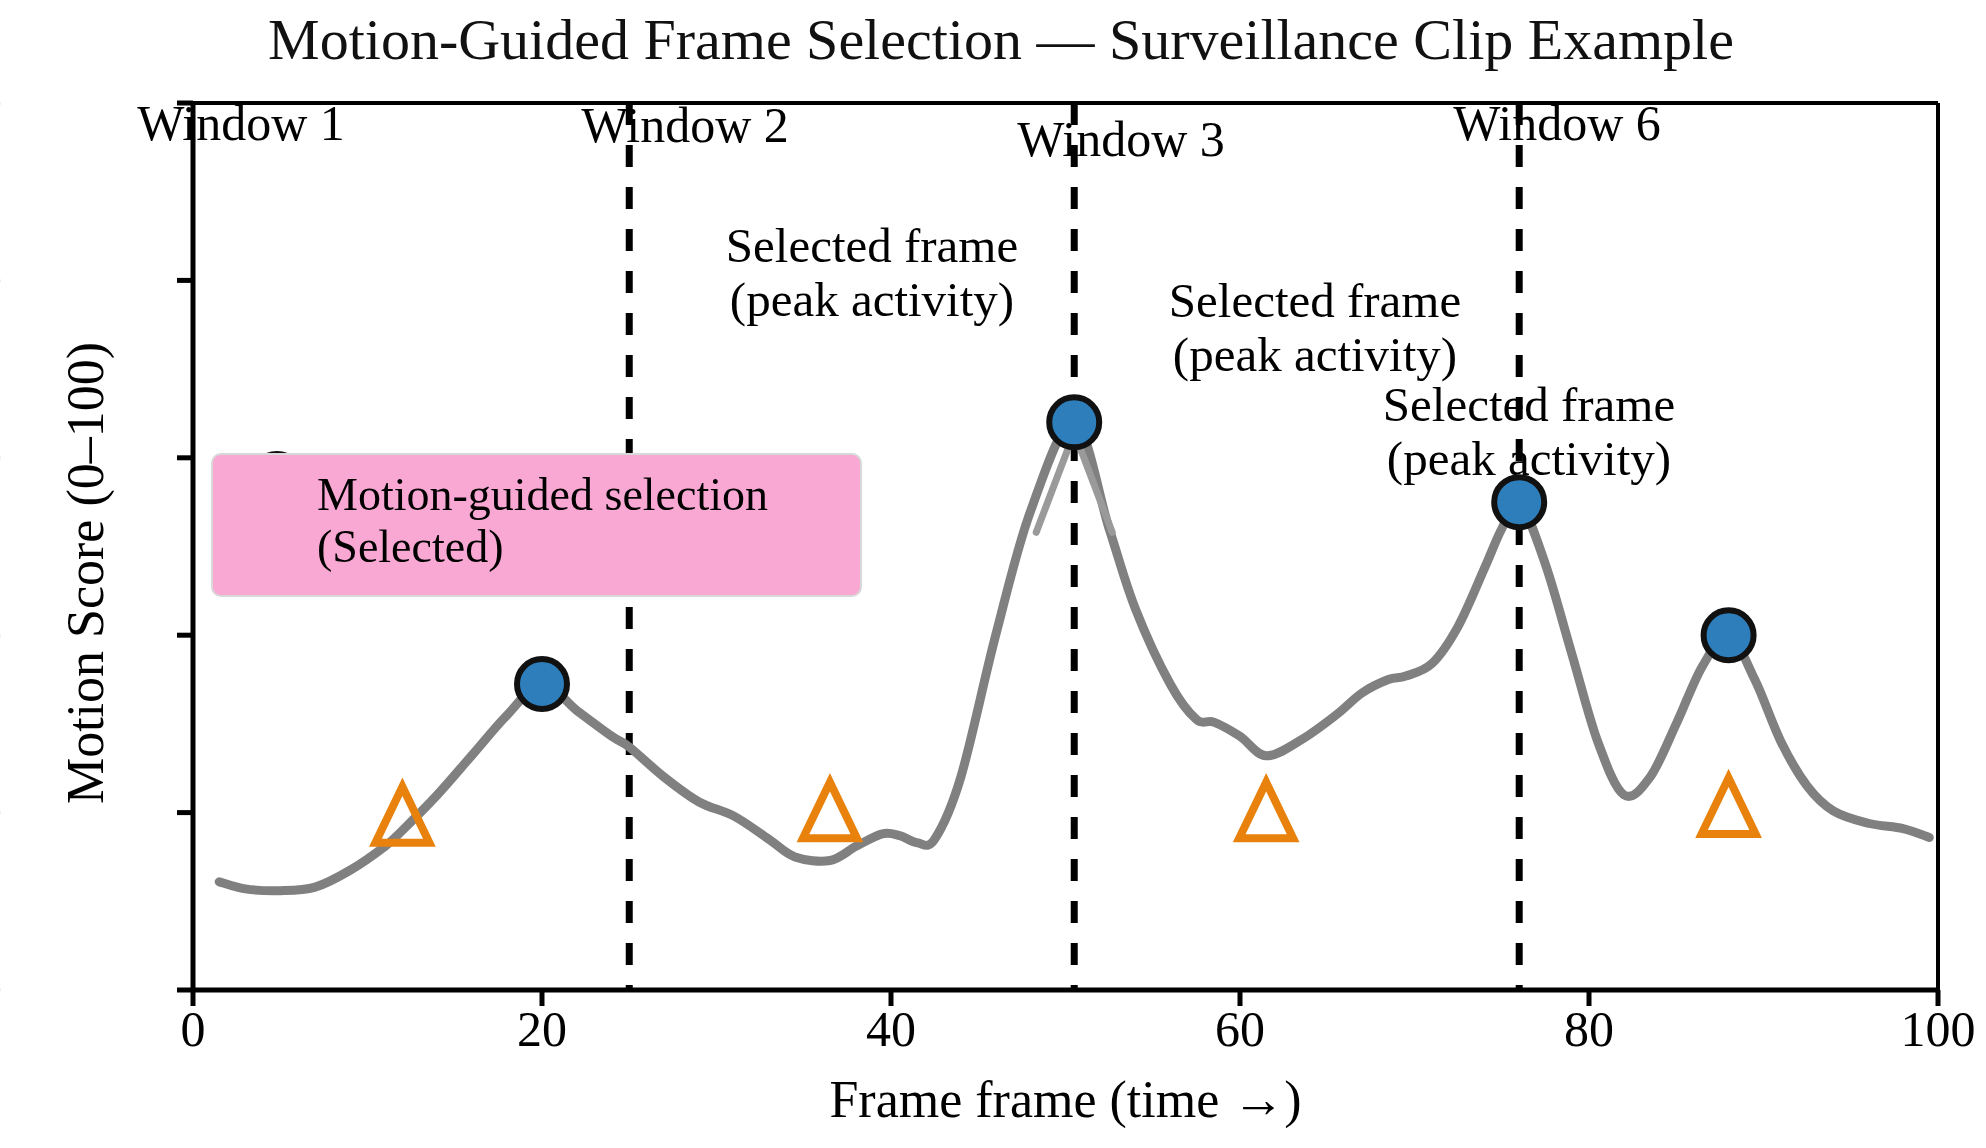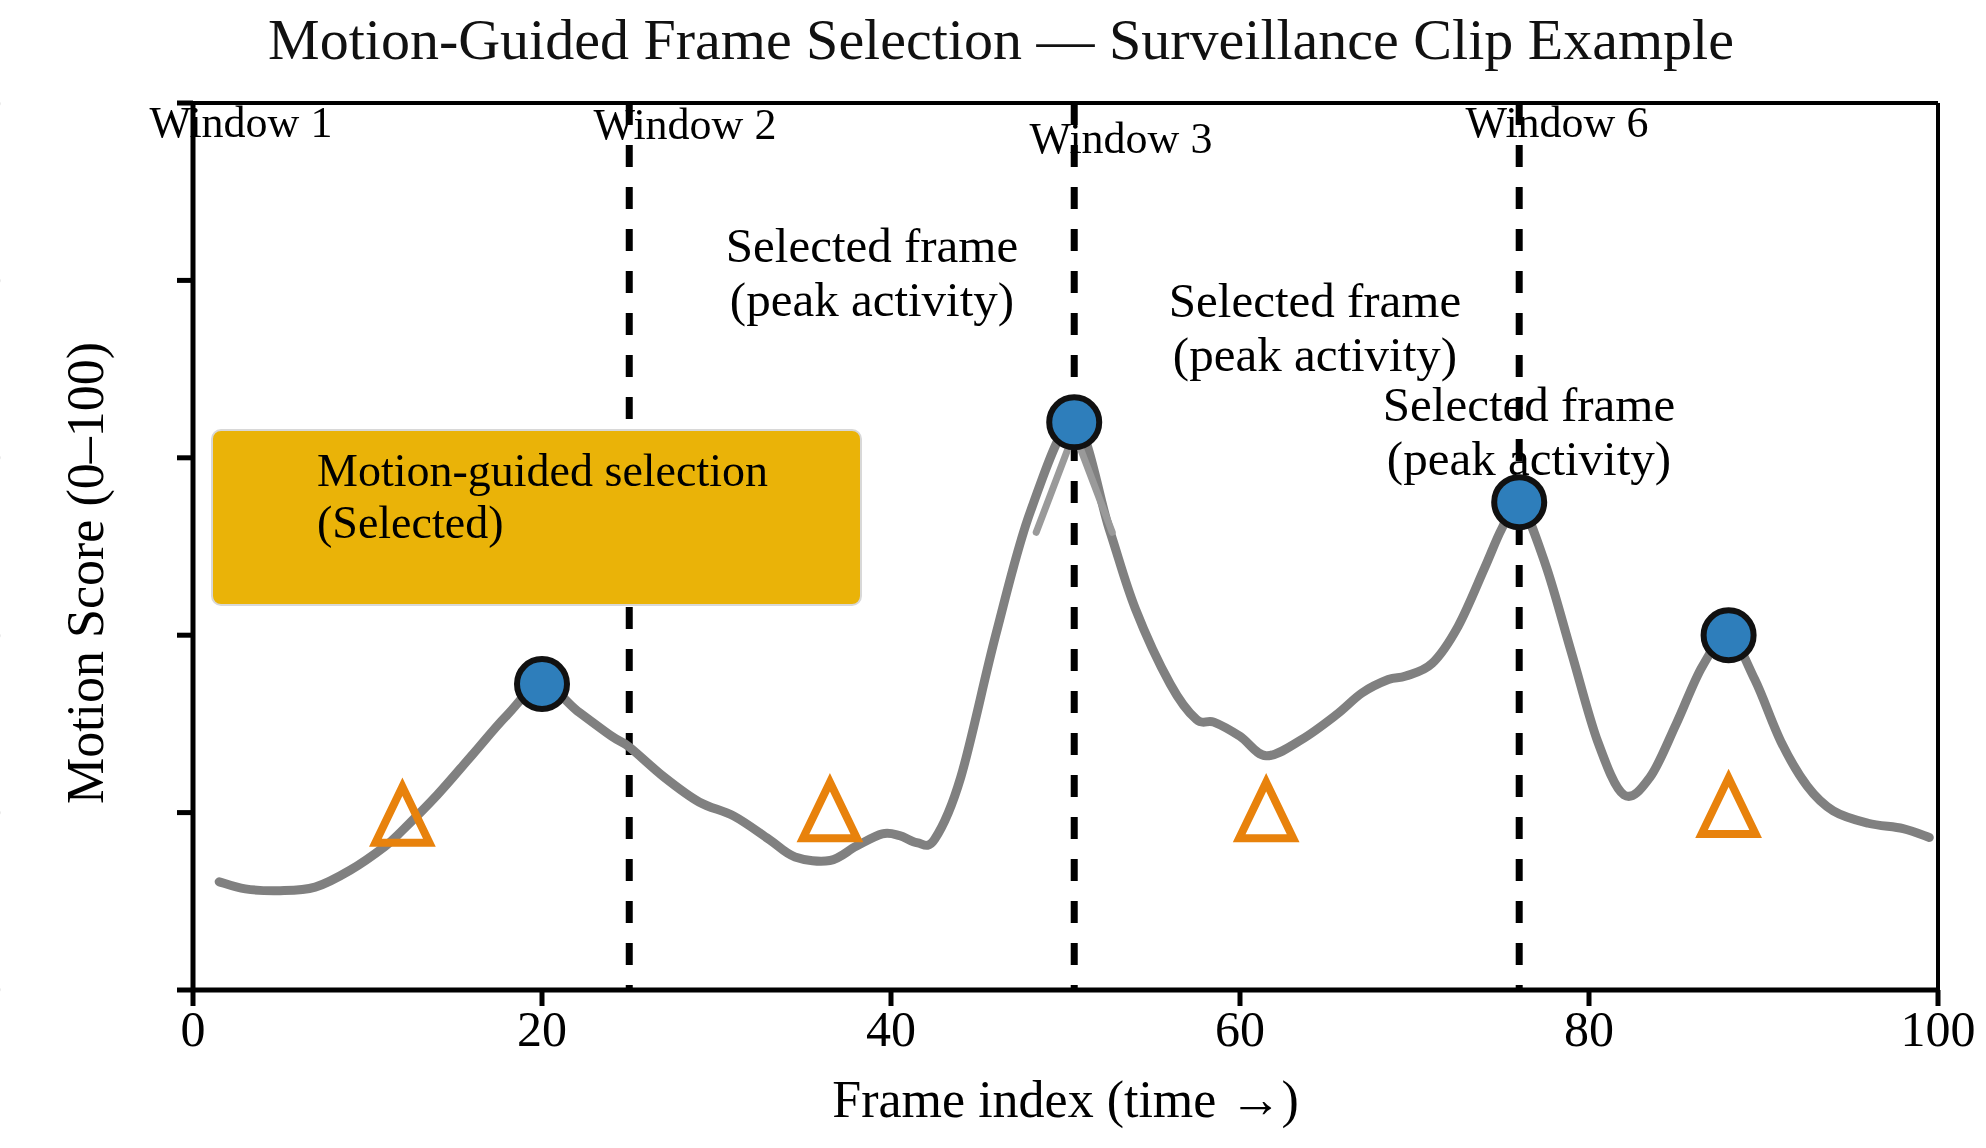--- a/index.html
+++ b/index.html
@@ -80,43 +80,43 @@
     font-size: 52px;
     line-height: 56px;
     font-family: "Liberation Serif", "DejaVu Serif", serif;
     white-space: nowrap;
   }
   
   .window-label {
     position: absolute;
     width: 460px;
     text-align: center;
-    font-size: 44px;
+    font-size: 50px;
     line-height: 56px;
     font-family: "Liberation Serif", "DejaVu Serif", serif;
     white-space: nowrap;
   }
   
   .annotation {
     position: absolute;
     width: 560px;
     text-align: center;
     font-size: 49px;
     line-height: 54px;
     font-family: "Liberation Serif", "DejaVu Serif", serif;
     white-space: nowrap;
   }
   
   #legend-box {
     position: absolute;
     left: 211px;
-    top: 429px;
+    top: 453px;
     width: 651px;
-    height: 177px;
-    background: #eab308;
+    height: 144px;
+    background: #f9a8d4;
     border: 2px solid #d8d8d8;
     border-radius: 10px;
     box-sizing: border-box;
   }
   .legend-row {
     position: absolute;
     left: 0;
     width: 651px;
     height: 60px;
   }
@@ -188,21 +188,21 @@
         <circle cx="1728.6" cy="635.2" r="25" fill="#2e7ebb" stroke="#111111" stroke-width="6"></circle>
       </g>
     <g id="svg-legend-markers">
         <circle cx="277" cy="479" r="25" fill="#2e7ebb" stroke="#111111" stroke-width="6"></circle>
         <polygon points="277,536.28 250,592.28 304,592.28" fill="none" stroke="#e8820c" stroke-width="8"></polygon>
       </g>
   </svg>
 
   <div id="y-axis-title">Motion Score (0–100)</div>
 
-  <div id="x-axis-title">Frame index (time →)</div>
+  <div id="x-axis-title">Frame frame (time →)</div>
 
   <div class="ytick-label" style="left:-148px; top:78px;">100</div>
   <div class="ytick-label" style="left:-148px; top:255px;">80</div>
   <div class="ytick-label" style="left:-148px; top:432px;">60</div>
   <div class="ytick-label" style="left:-148px; top:610px;">40</div>
   <div class="ytick-label" style="left:-148px; top:787px;">20</div>
   <div class="ytick-label" style="left:-148px; top:964px;">0</div>
 
   <div class="xtick-label" style="left:113px;  top:1003px;">0</div>
   <div class="xtick-label" style="left:462px;  top:1003px;">20</div>

